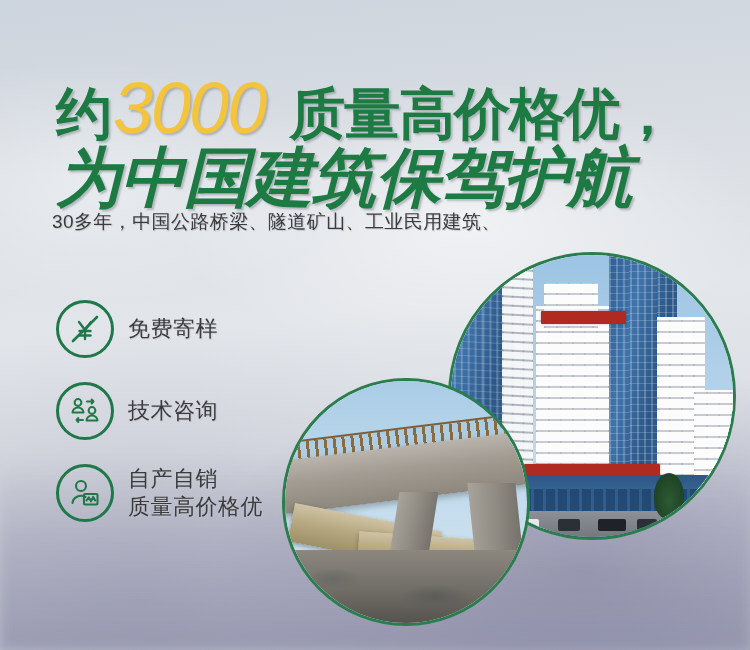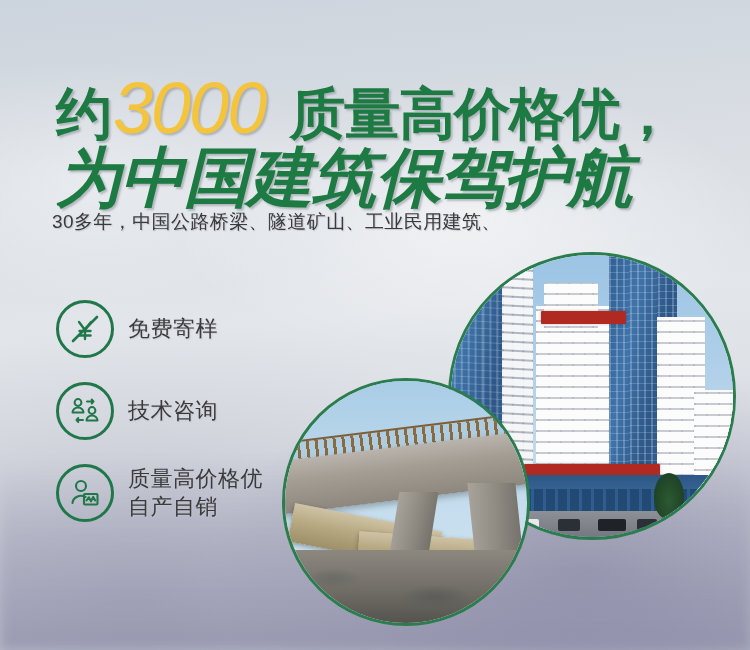--- a/index.html
+++ b/index.html
@@ -298,20 +298,20 @@
     <div class="feature">
       <div class="feature-icon">
         <svg width="36" height="36" viewBox="0 0 36 36" fill="none" stroke="#20784a" stroke-width="2.1" stroke-linecap="round" stroke-linejoin="round">
           <circle cx="14" cy="11" r="5"></circle>
           <path d="M5.5 28 a8.5 7.5 0 0 1 13 -6"></path>
           <rect x="17" y="19" width="13.5" height="10.5" rx="1"></rect>
           <path d="M19.5 25.5 l2.3 -3.2 l2.2 4 l2.2 -4.4 l2 3.6"></path>
         </svg>
       </div>
       <div class="feature-text">
+        <div>自产自销</div>
         <div>质量高价格优</div>
-        <div>自产自销</div>
       </div>
     </div>
 
 
   </div>
 </div>
 
 </body></html>

